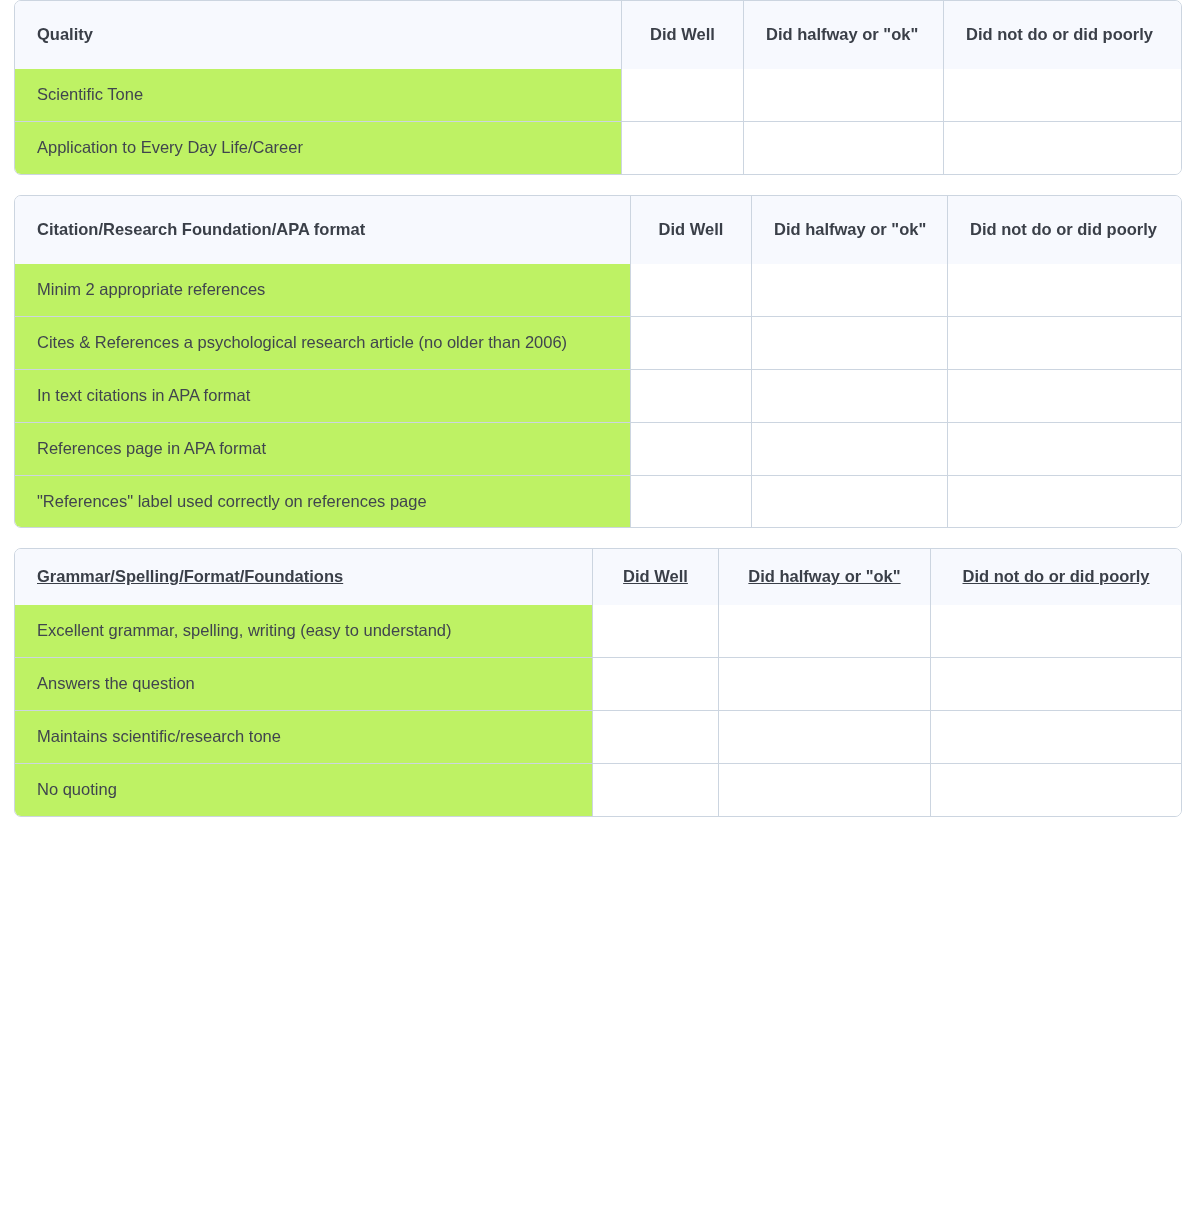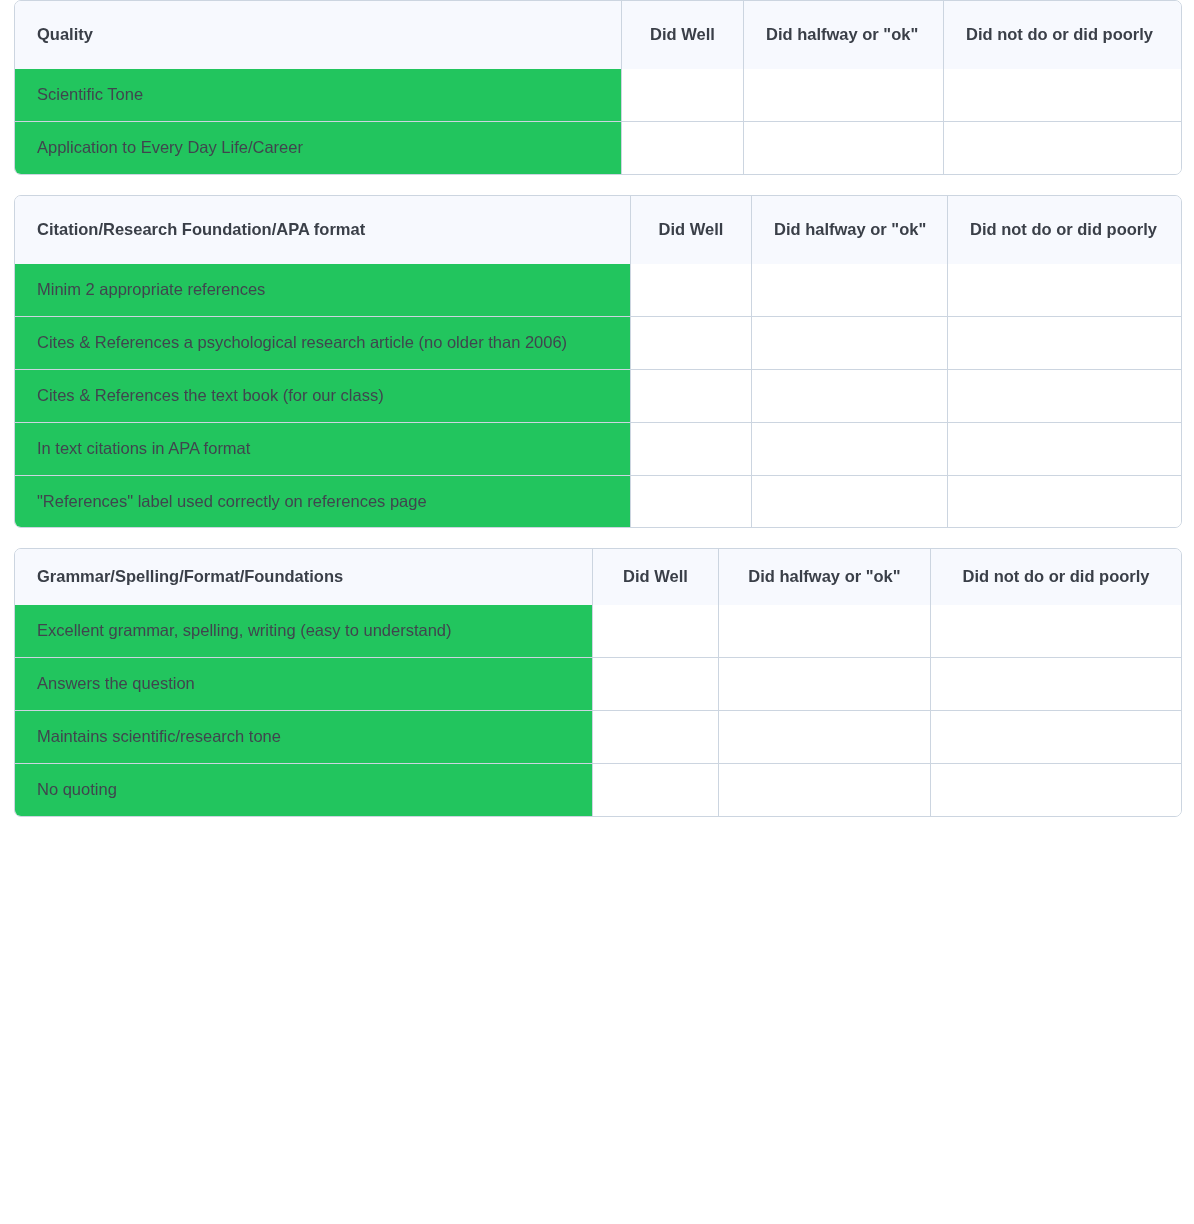--- a/index.html
+++ b/index.html
@@ -53,21 +53,21 @@
     border-bottom: none;
   }
   
   .rubric-table thead th {
     background: #f7f9fe;
     font-weight: bold;
     color: #3a3f48;
   }
   
   .rubric-table tbody td.criterion {
-    background: #22c55e;
+    background: #bef264;
   }
   .rubric-table td.mark {
     background: #ffffff;
     padding-left: 0;
   }
 
   
   
   .t1 col.c0 { width: 607px; }
   .t1 col.c1 { width: 122px; }
@@ -90,21 +90,21 @@
   .t2 thead th.h1, .t2 thead th.h2, .t2 thead th.h3 { padding-left: 22px; padding-right: 10px; }
   .t3 thead th.h1, .t3 thead th.h2, .t3 thead th.h3 { padding-left: 22px; padding-right: 10px; }
 
   .t1 thead th.h1 { text-align: center; padding-left: 0; padding-right: 0; }
   .t2 thead th.h1 { text-align: center; padding-left: 0; padding-right: 0; }
   .t3 thead th.h1 { text-align: center; padding-left: 0; padding-right: 0; }
   .t3 thead th.h2 { text-align: center; padding-left: 0; padding-right: 0; }
   .t3 thead th.h3 { text-align: center; padding-left: 0; padding-right: 0; }
 
   .t1 thead th, .t2 thead th { height: 40px; }
-  .t3 thead th { height: 28px; }
+  .t3 thead th { height: 28px; text-decoration: underline; }
 
   .rubric-table tbody tr { height: 35px; }
 </style>
 </head>
 <body>
 
 <div class="page">
 
   <table class="rubric-table t1">
     <colgroup>
@@ -161,27 +161,27 @@
         <td class="mark"></td>
         <td class="mark"></td>
       </tr>
       <tr>
         <td class="criterion">Cites &amp; References a psychological research article (no older than 2006)</td>
         <td class="mark"></td>
         <td class="mark"></td>
         <td class="mark"></td>
       </tr>
       <tr>
-        <td class="criterion">Cites &amp; References the text book (for our class)</td>
-        <td class="mark"></td>
-        <td class="mark"></td>
-        <td class="mark"></td>
-      </tr>
-      <tr>
         <td class="criterion">In text citations in APA format</td>
+        <td class="mark"></td>
+        <td class="mark"></td>
+        <td class="mark"></td>
+      </tr>
+      <tr>
+        <td class="criterion">References page in APA format</td>
         <td class="mark"></td>
         <td class="mark"></td>
         <td class="mark"></td>
       </tr>
       <tr>
         <td class="criterion">"References" label used correctly on references page</td>
         <td class="mark"></td>
         <td class="mark"></td>
         <td class="mark"></td>
       </tr>

